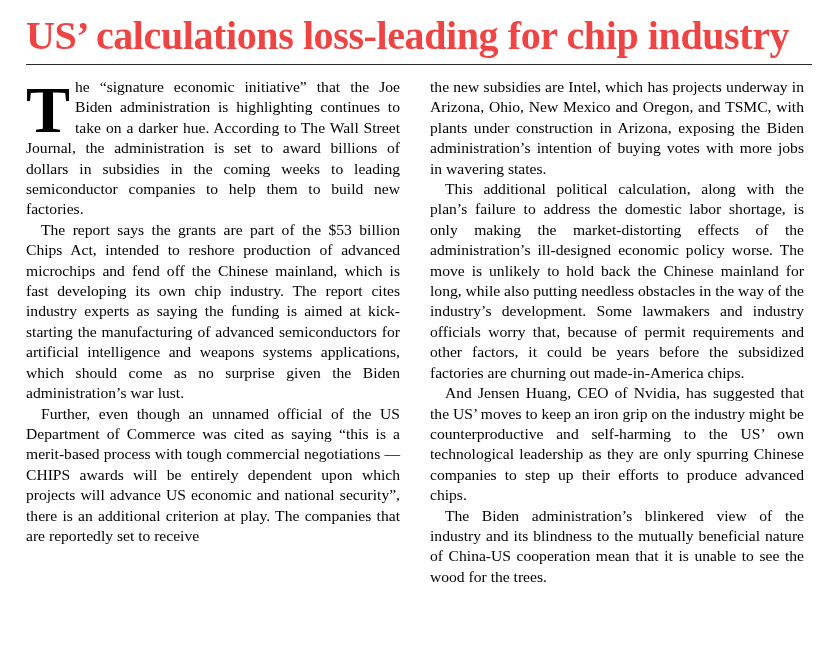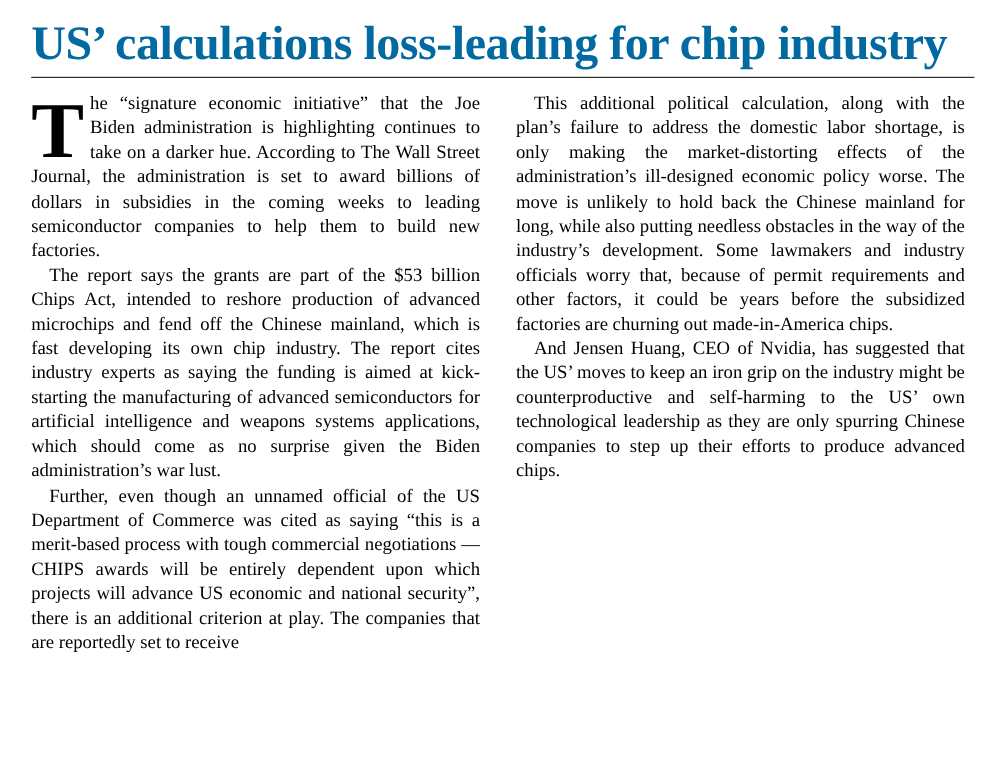--- a/index.html
+++ b/index.html
@@ -22,21 +22,21 @@
     padding: 14px 26px 0 26px;
   }
   .headline {
     font-family: "Liberation Serif", serif;
     font-weight: bold;
     font-size: 40px;
     line-height: 44px;
     letter-spacing: -0.4px;
     margin: 0 0 6px 0;
     padding: 0;
-    color: #0369a1;
+    color: #ef4444;
     white-space: nowrap;
   }
   .rule {
     border: none;
     border-top: 1.5px solid #2a2a2a;
     margin: 4px 0 12px 0;
   }
   .columns {
     display: flex;
     gap: 30px;
@@ -78,18 +78,20 @@
 
   <div class="columns">
 
     <div class="col">
       <p class="first"><span class="dropcap">T</span><span>he “signature economic initiative” that the Joe Biden administration is highlighting continues to take on a darker hue. According to The Wall Street Journal, the administration is set to award billions of dollars in subsidies in the coming weeks to leading semiconductor companies to help them to build new factories.</span></p>
       <p>The report says the grants are part of the $53 billion Chips Act, intended to reshore production of advanced microchips and fend off the Chinese mainland, which is fast developing its own chip industry. The report cites industry experts as saying the funding is aimed at kick-starting the manufacturing of advanced semiconductors for artificial intelligence and weapons systems applications, which should come as no surprise given the Biden administration’s war lust.</p>
       <p>Further, even though an unnamed official of the US Department of Commerce was cited as saying “this is a merit-based process with tough commercial negotiations — CHIPS awards will be entirely dependent upon which projects will advance US economic and national security”, there is an additional criterion at play. The companies that are reportedly set to receive</p>
     </div>
 
     <div class="col">
+      <p class="first">the new subsidies are Intel, which has projects underway in Arizona, Ohio, New Mexico and Oregon, and TSMC, with plants under construction in Arizona, exposing the Biden administration’s intention of buying votes with more jobs in wavering states.</p>
       <p>This additional political calculation, along with the plan’s failure to address the domestic labor shortage, is only making the market-distorting effects of the administration’s ill-designed economic policy worse. The move is unlikely to hold back the Chinese mainland for long, while also putting needless obstacles in the way of the industry’s development. Some lawmakers and industry officials worry that, because of permit requirements and other factors, it could be years before the subsidized factories are churning out made-in-America chips.</p>
       <p>And Jensen Huang, CEO of Nvidia, has suggested that the US’ moves to keep an iron grip on the industry might be counterproductive and self-harming to the US’ own technological leadership as they are only spurring Chinese companies to step up their efforts to produce advanced chips.</p>
+      <p>The Biden administration’s blinkered view of the industry and its blindness to the mutually beneficial nature of China-US cooperation mean that it is unable to see the wood for the trees.</p>
     </div>
 
   </div>
 </div>
 
 </body></html>

